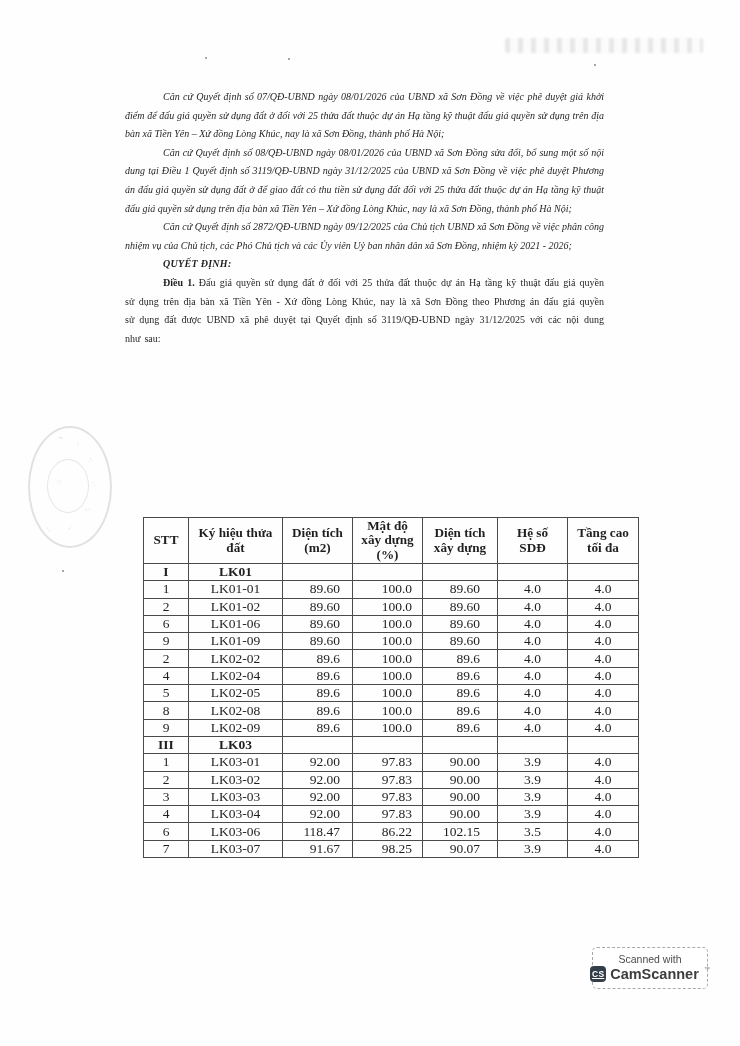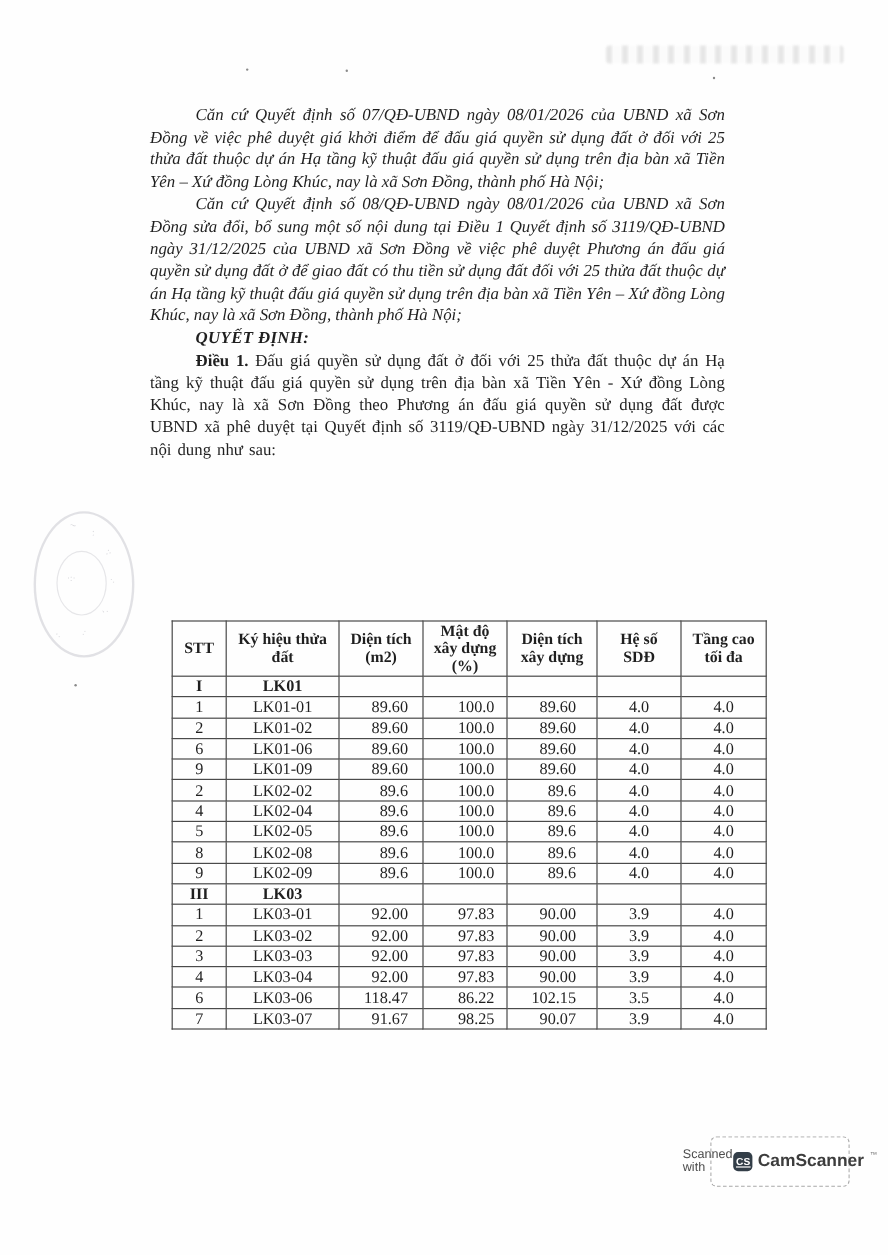--- a/index.html
+++ b/index.html
@@ -6,21 +6,21 @@
   body{
     width:740px;height:1046px;position:relative;overflow:hidden;
     background:#fefefe;
     font-family:"Liberation Serif","DejaVu Serif",serif;
     color:var(--ink,#1f1f1f);
   }
   
   .doc{position:absolute;left:125px;top:88px;width:479px;}
   .doc p{
     margin:0;text-align:justify;text-indent:38px;
-    font-size:14px;line-height:18.6px;font-style:italic;
+    font-size:10px;line-height:18.6px;font-style:italic;
   }
   .heading{
     margin:1px 0 0 0;text-align:center;font-weight:bold;font-style:normal;
     font-size:15.5px;line-height:19px;text-indent:0;letter-spacing:.3px;
   }
   .dieu p{font-style:normal;word-spacing:1.5px;}
   .dieu-label{font-weight:bold;}
   
   .land-table{
     position:absolute;left:143px;top:517px;
@@ -60,21 +60,21 @@
     background:repeating-linear-gradient(90deg,
       rgba(110,110,110,.20) 0 5px, rgba(190,190,190,.04) 5px 13px);
     filter:blur(1.1px);border-radius:3px;opacity:.8;
   }
   .speck{position:absolute;background:#8a8a8a;border-radius:50%;}
   
   .badge{
     position:absolute;left:592px;top:947px;width:114px;height:40px;
     border:1.5px dashed #a9a9a9;border-radius:5px;background:#fff;
     font-family:"Liberation Sans","DejaVu Sans",sans-serif;
-    display:flex;flex-direction:row;align-items:center;justify-content:center;gap:1px;
+    display:flex;flex-direction:column;align-items:center;justify-content:center;gap:1px;
   }
   .badge .scanned{font-size:10.5px;color:#4d4d4d;line-height:11px;}
   .badge .brandrow{display:flex;align-items:center;gap:4px;}
   .badge .cs-icon{
     width:16px;height:16px;border-radius:4px;background:var(--badge-icon-bg,#333e48);
     color:#fff;font-size:8.5px;font-weight:bold;
     display:flex;align-items:center;justify-content:center;letter-spacing:.2px;text-decoration:underline;
   }
   .badge .brand{font-size:14.5px;font-weight:bold;color:var(--badge-text,#3d3d3d);line-height:15px;}
   .badge .tm{font-size:6px;color:#777;vertical-align:top;position:relative;top:-5px;margin-left:1px;}
@@ -98,20 +98,21 @@
 <div class="smudge"></div>
 
 <div class="speck" style="left:205px;top:57px;width:2px;height:2px"></div>
 <div class="speck" style="left:288px;top:58px;width:2px;height:2px"></div>
 <div class="speck" style="left:594px;top:64px;width:2px;height:2px"></div>
 <div class="speck" style="left:62px;top:570px;width:2px;height:2px"></div>
 
 <div class="doc">
   <p>Căn cứ Quyết định số 07/QĐ-UBND ngày 08/01/2026 của UBND xã Sơn Đồng về việc phê duyệt giá khởi điểm để đấu giá quyền sử dụng đất ở đối với 25 thửa đất thuộc dự án Hạ tầng kỹ thuật đấu giá quyền sử dụng trên địa bàn xã Tiền Yên – Xứ đồng Lòng Khúc, nay là xã Sơn Đồng, thành phố Hà Nội;</p>
   <p>Căn cứ Quyết định số 08/QĐ-UBND ngày 08/01/2026 của UBND xã Sơn Đồng sửa đổi, bổ sung một số nội dung tại Điều 1 Quyết định số 3119/QĐ-UBND ngày 31/12/2025 của UBND xã Sơn Đồng về việc phê duyệt Phương án đấu giá quyền sử dụng đất ở để giao đất có thu tiền sử dụng đất đối với 25 thửa đất thuộc dự án Hạ tầng kỹ thuật đấu giá quyền sử dụng trên địa bàn xã Tiền Yên – Xứ đồng Lòng Khúc, nay là xã Sơn Đồng, thành phố Hà Nội;</p>
+  <p>Căn cứ Quyết định số 2872/QĐ-UBND ngày 09/12/2025 của Chủ tịch UBND xã Sơn Đồng về việc phân công nhiệm vụ của Chủ tịch, các Phó Chủ tịch và các Ủy viên Uỷ ban nhân dân xã Sơn Đồng, nhiệm kỳ 2021 - 2026;</p>
   <p class="heading">QUYẾT ĐỊNH:</p>
   <div class="dieu">
     <p><span class="dieu-label">Điều 1.</span><span> Đấu giá quyền sử dụng đất ở đối với 25 thửa đất thuộc dự án Hạ tầng kỹ thuật đấu giá quyền sử dụng trên địa bàn xã Tiền Yên - Xứ đồng Lòng Khúc, nay là xã Sơn Đồng theo Phương án đấu giá quyền sử dụng đất được UBND xã phê duyệt tại Quyết định số 3119/QĐ-UBND ngày 31/12/2025 với các nội dung như sau:</span></p>
   </div>
 </div>
 
 <table class="land-table">
   <colgroup>
       <col style="width: 45px;">
       <col style="width: 94px;">

